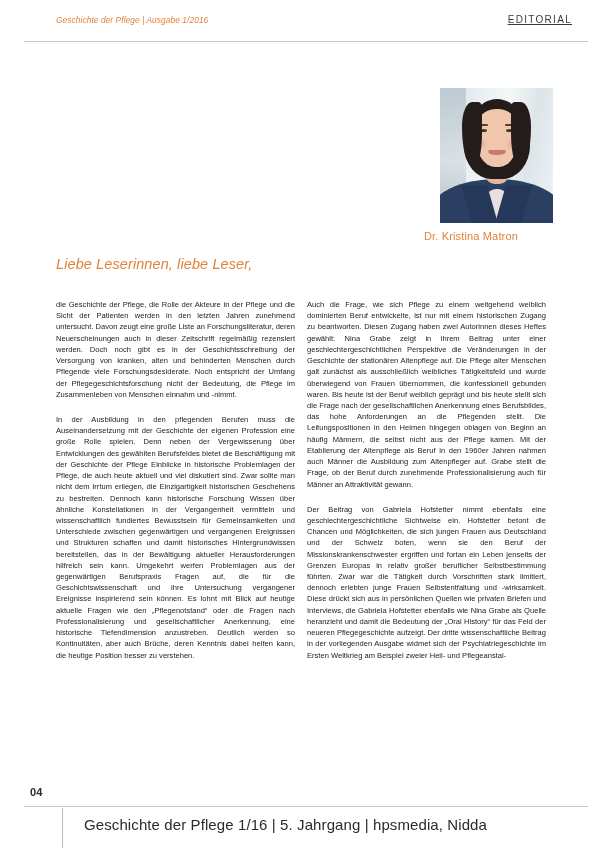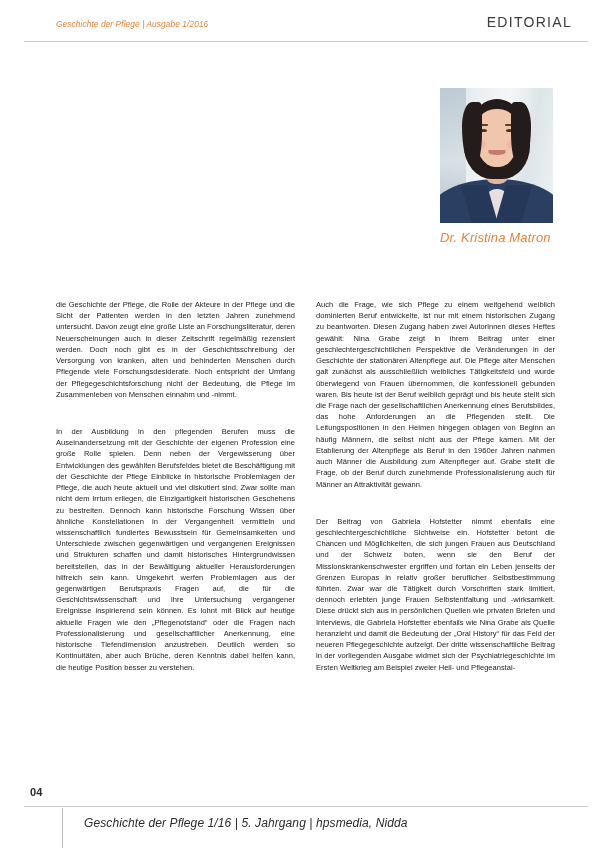--- a/index.html
+++ b/index.html
@@ -35,24 +35,25 @@
     justify-content: space-between;
   }
   .runhead-left {
     font-size: 8.3px;
     font-style: italic;
     color: #e1823c;
     letter-spacing: 0.1px;
     white-space: nowrap;
   }
   .runhead-right {
-    font-size: 14px;
+    font-size: 10px;
     color: #3b3b3b;
     letter-spacing: 1.3px;
     white-space: nowrap;
+    text-decoration: underline;
   }
   .runhead-rule {
     position: absolute;
     left: 24px;
     right: 24px;
     top: 41px;
     height: 1px;
     background: #c9c9c9;
   }
 
@@ -188,25 +189,24 @@
     position: absolute;
     top: 14px;
     width: 20px;
     height: 62px;
     background: #241c1a;
   }
   .ph-hairfront-l { left: 22px; border-radius: 60% 20% 38% 52% / 46% 12% 60% 72%; }
   .ph-hairfront-r { right: 22px; border-radius: 20% 60% 52% 38% / 12% 46% 72% 60%; }
   .caption {
     position: absolute;
-    left: 440px;
+    left: 424px;
     top: 230px;
     width: 140px;
-    font-size: 13px;
-    font-style: italic;
+    font-size: 11px;
     color: #e1823c;
     letter-spacing: 0.15px;
     white-space: nowrap;
   }
 
   
   .salutation {
     position: absolute;
     left: 56px;
     top: 256px;
@@ -218,34 +218,34 @@
   }
 
   
   .cols {
     position: absolute;
     left: 56px;
     top: 299px;
     width: 500px;
     height: 495px;
     display: flex;
-    gap: 21px;
+    gap: 12px;
     align-items: flex-start;
   }
   .col {
     width: 239px;
     font-size: 7.55px;
     line-height: 11.22px;
     text-align: justify;
     color: #1c1c1c;
     letter-spacing: 0.01px;
     hyphens: manual;
   }
   .col p { margin: 0; }
-  .col p + p { margin-top: 26px; }
+  .col p + p { margin-top: 14px; }
 
   
   .footer-rule {
     position: absolute;
     left: 24px;
     right: 24px;
     top: 806px;
     height: 1px;
     background: #c9c9c9;
   }
@@ -263,25 +263,24 @@
     left: 62px;
     top: 808px;
     width: 1px;
     height: 40px;
     background: #bdbdbd;
   }
   .footer-text {
     position: absolute;
     left: 84px;
     top: 816px;
-    font-size: 12px;
+    font-size: 15px;
     color: #2b2b2b;
     letter-spacing: 0.1px;
     white-space: nowrap;
-    font-style: italic;
   }
 </style>
 </head>
 <body>
 
 <div class="page">
 
   <div class="runhead">
     <span class="runhead-left">Geschichte der Pflege | Ausgabe 1/2016</span>
     <span class="runhead-right">EDITORIAL</span>
@@ -304,20 +303,21 @@
       <div class="ph-eye r"></div>
       <div class="ph-cheek l"></div>
       <div class="ph-cheek r"></div>
       <div class="ph-mouth"></div>
       <div class="ph-hairfront-l"></div>
       <div class="ph-hairfront-r"></div>
     </div>
   </div>
   <div class="caption">Dr. Kristina Matron</div>
 
+  <div class="salutation">Liebe Leserinnen, liebe Leser,</div>
 
   <div class="cols">
     <div class="col">
       <p>die Geschichte der Pflege, die Rolle der Akteure in der Pflege und die Sicht der Patienten werden in den letzten Jahren zunehmend untersucht. Davon zeugt eine große Liste an Forschungsliteratur, deren Neuerscheinungen auch in dieser Zeitschrift regelmäßig rezensiert werden. Doch noch gibt es in der Geschichtsschreibung der Versorgung von kranken, alten und behinderten Menschen durch Pflegende viele Forschungsdesiderate. Noch entspricht der Umfang der Pflegegeschichtsforschung nicht der Bedeutung, die Pflege im Zusammenleben von Menschen einnahm und -nimmt.</p>
       <p>In der Ausbildung in den pflegenden Berufen muss die Auseinandersetzung mit der Geschichte der eigenen Profession eine große Rolle spielen. Denn neben der Vergewisserung über Entwicklungen des gewählten Berufsfeldes bietet die Beschäftigung mit der Geschichte der Pflege Einblicke in historische Problemlagen der Pflege, die auch heute aktuell und viel diskutiert sind. Zwar sollte man nicht dem Irrtum erliegen, die Einzigartigkeit historischen Geschehens zu bestreiten. Dennoch kann historische Forschung Wissen über ähnliche Konstellationen in der Vergangenheit vermitteln und wissenschaftlich fundiertes Bewusstsein für Gemeinsamkeiten und Unterschiede zwischen gegenwärtigen und vergangenen Ereignissen und Strukturen schaffen und damit historisches Hintergrundwissen bereitstellen, das in der Bewältigung aktueller Herausforderungen hilfreich sein kann. Umgekehrt werfen Problemlagen aus der gegenwärtigen Berufspraxis Fragen auf, die für die Geschichtswissenschaft und ihre Untersuchung vergangener Ereignisse inspirierend sein können. Es lohnt mit Blick auf heutige aktuelle Fragen wie den „Pflegenotstand“ oder die Fragen nach Professionalisierung und gesellschaftlicher Anerkennung, eine historische Tiefendimension anzustreben. Deutlich werden so Kontinuitäten, aber auch Brüche, deren Kenntnis dabei helfen kann, die heutige Position besser zu verstehen.</p>
     </div>
     <div class="col">
       <p>Auch die Frage, wie sich Pflege zu einem weitgehend weiblich dominierten Beruf entwickelte, ist nur mit einem historischen Zugang zu beantworten. Diesen Zugang haben zwei Autorinnen dieses Heftes gewählt: Nina Grabe zeigt in ihrem Beitrag unter einer geschlechtergeschichtlichen Perspektive die Veränderungen in der Geschichte der stationären Altenpflege auf. Die Pflege alter Menschen galt zunächst als ausschließlich weibliches Tätigkeitsfeld und wurde überwiegend von Frauen übernommen, die konfessionell gebunden waren. Bis heute ist der Beruf weiblich geprägt und bis heute stellt sich die Frage nach der gesellschaftlichen Anerkennung eines Berufsbildes, das hohe Anforderungen an die Pflegenden stellt. Die Leitungspositionen in den Heimen hingegen oblagen von Beginn an häufig Männern, die selbst nicht aus der Pflege kamen. Mit der Etablierung der Altenpflege als Beruf in den 1960er Jahren nahmen auch Männer die Ausbildung zum Altenpfleger auf. Grabe stellt die Frage, ob der Beruf durch zunehmende Professionalisierung auch für Männer an Attraktivität gewann.</p>
       <p>Der Beitrag von Gabriela Hofstetter nimmt ebenfalls eine geschlechtergeschichtliche Sichtweise ein. Hofstetter betont die Chancen und Möglichkeiten, die sich jungen Frauen aus Deutschland und der Schweiz boten, wenn sie den Beruf der Missionskrankenschwester ergriffen und fortan ein Leben jenseits der Grenzen Europas in relativ großer beruflicher Selbstbestimmung führten. Zwar war die Tätigkeit durch Vorschriften stark limitiert, dennoch erlebten junge Frauen Selbstentfaltung und -wirksamkeit. Diese drückt sich aus in persönlichen Quellen wie privaten Briefen und Interviews, die Gabriela Hofstetter ebenfalls wie Nina Grabe als Quelle heranzieht und damit die Bedeutung der „Oral History“ für das Feld der neueren Pflegegeschichte aufzeigt. Der dritte wissenschaftliche Beitrag in der vorliegenden Ausgabe widmet sich der Psychiatriegeschichte im Ersten Weltkrieg am Beispiel zweier Heil- und Pflegeanstal-</p>
     </div>

